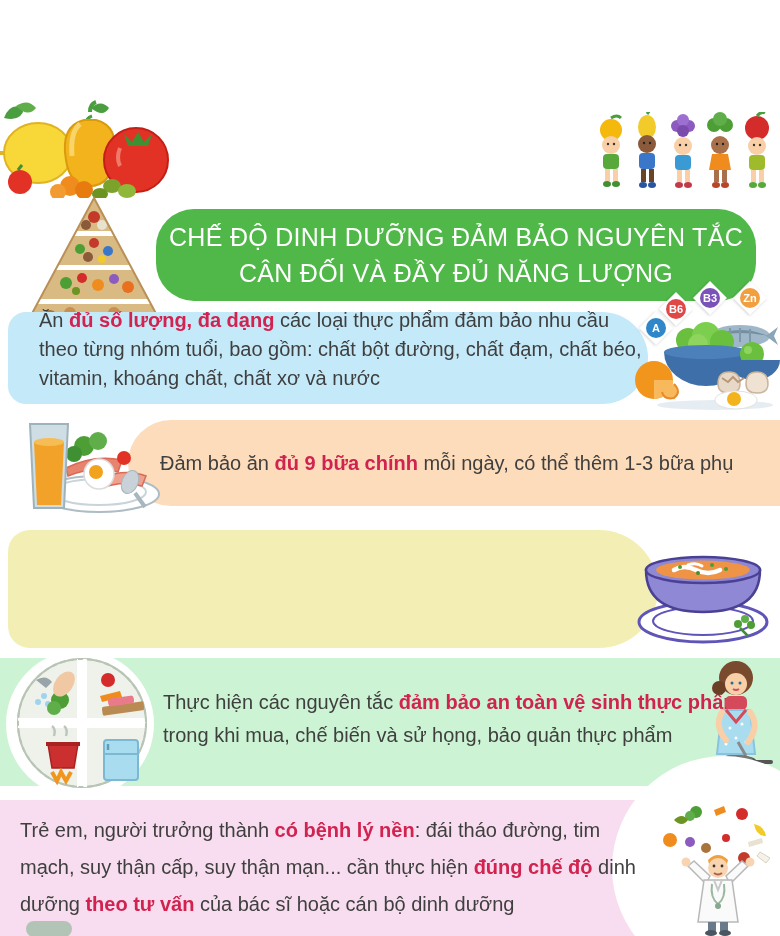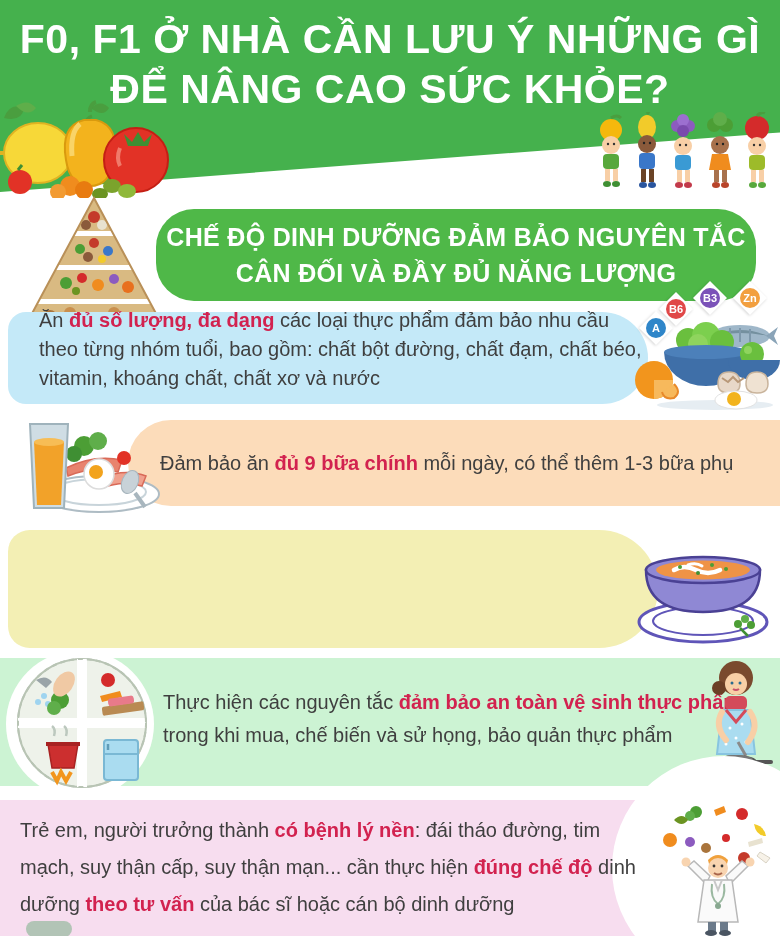--- a/index.html
+++ b/index.html
@@ -11,21 +11,21 @@
   .header{
     position:absolute;left:0;top:0;width:780px;height:192px;
     clip-path:polygon(0 0,100% 0,100% 69%,0 100%);
   }
   .header-title{position:absolute;left:0;width:780px;text-align:center;color:#fff;font-weight:bold;font-size:41px;letter-spacing:.5px;}
   .ht1{top:16px;} .ht2{top:66px;}
   
   .banner{
     position:absolute;left:156px;top:209px;width:600px;height:92px;border-radius:38px;
     display:flex;flex-direction:column;align-items:center;justify-content:center;gap:7px;
-    color:#fff;font-weight:bold;font-size:25px;letter-spacing:.3px;text-align:center;
+    color:#fff;font-weight:normal;font-size:25px;letter-spacing:.3px;text-align:center;
   }
   
   .band{position:absolute;}
   .cap-right{border-radius:18px 46px 46px 18px;}
   .cap-right-big{border-radius:22px 60px 60px 22px;}
   .cap-left{border-radius:44px 0 0 44px;}
   
   .sec-text{position:absolute;font-size:20px;line-height:29px;}
   .sec-text .em{color:#d2224f;font-weight:bold;}
   #sec2-text{line-height:86px;white-space:nowrap;}
@@ -41,24 +41,20 @@
            display:flex;align-items:center;justify-content:center;
            color:#fff;font-size:11px;font-weight:bold;font-style:normal;}
   svg{position:absolute;display:block;}
   .pill{position:absolute;left:26px;top:921px;width:46px;height:16px;border-radius:8px;background:#b2c4b6;}
 </style>
 </head>
 <body>
 
 <div id="page">
 
-  <div class="header" style="background-color: rgb(69, 177, 77);">
-    <div class="header-title ht1">F0, F1 Ở NHÀ CẦN LƯU Ý NHỮNG GÌ</div>
-    <div class="header-title ht2">ĐỂ NÂNG CAO SỨC KHỎE?</div>
-  </div>
 
   <svg style="left:-4px;top:98px;" width="178" height="100" viewBox="0 0 178 100">
     <path d="M8 20 q6 -16 20 -10 q-2 14 -20 10z" fill="#4a9e3f"></path>
     <path d="M20 8 q12 -8 20 2 q-8 10 -20 -2z" fill="#5fae4a"></path>
     <path d="M95 10 q10 -9 18 0 q-6 10 -18 0z" fill="#4a9e3f"></path>
     <ellipse cx="42" cy="55" rx="34" ry="30" fill="#f7d838" stroke="#e0b322" stroke-width="2"></ellipse>
     <path d="M8 55 l-5 0 M76 55 l5 0" stroke="#e0b322" stroke-width="4"></path>
     <circle cx="85" cy="38" r="5" fill="#d42b2b"></circle>
       <circle cx="96" cy="46" r="5" fill="#c92424"></circle>
     <circle cx="88" cy="55" r="5" fill="#d42b2b"></circle>

